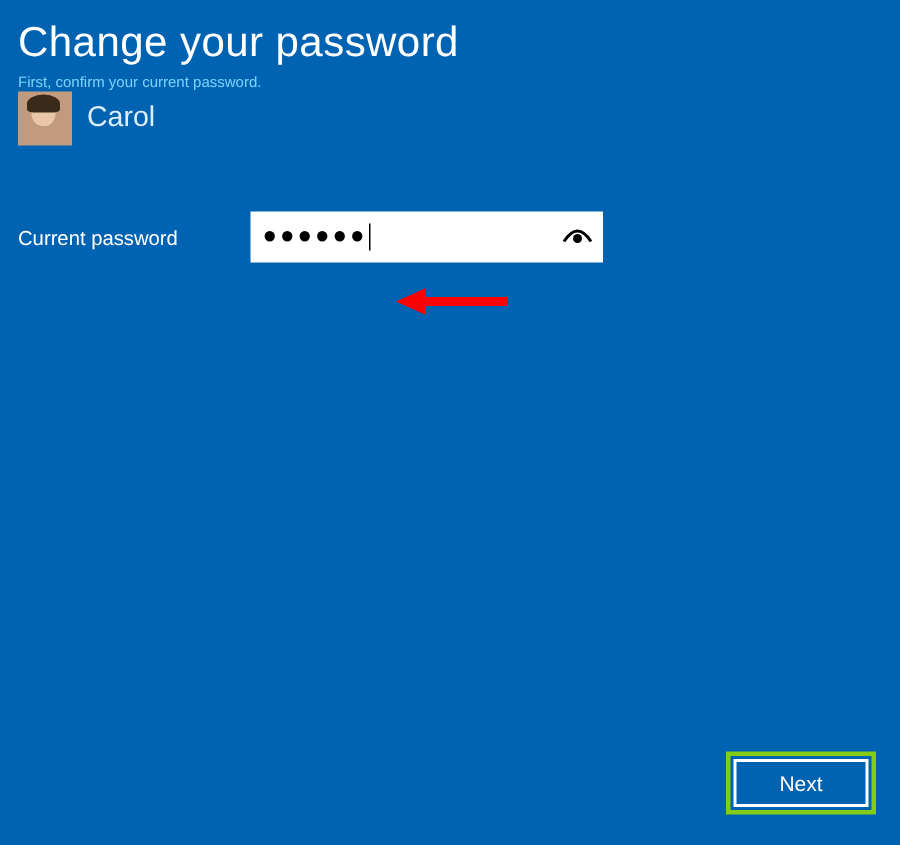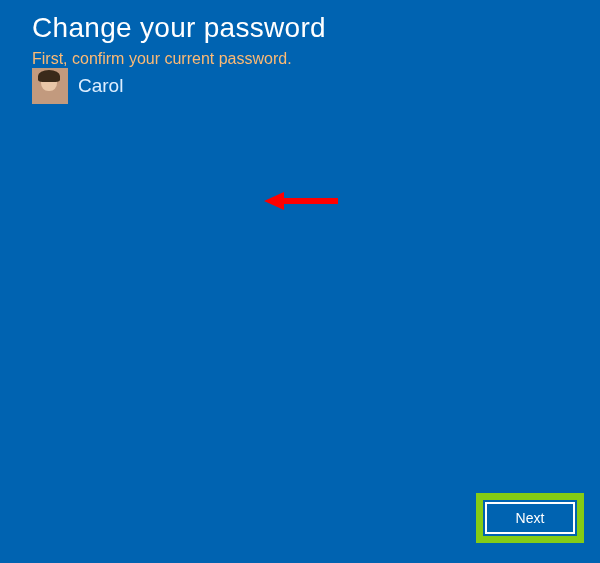--- a/index.html
+++ b/index.html
@@ -4,32 +4,32 @@
   <style>
     * { margin: 0; padding: 0; box-sizing: border-box; }
     html, body { width: 600px; height: 563px; overflow: hidden; }
     body {
       background: #0063b1;
       font-family: "Segoe UI", Tahoma, sans-serif;
       color: #ffffff;
       position: relative;
     }
     .container {
-      padding: 12px 16px 0 32px;
+      padding: 12px 16px 0 12px;
     }
     .title {
       font-size: 28px;
       font-weight: 300;
       letter-spacing: 0.3px;
       margin-bottom: 6px;
     }
     .subtitle {
-      font-size: 16px;
+      font-size: 10px;
       font-weight: 400;
-      color: #fdba74;
+      color: #7dd3fc;
     }
     .user-row {
       display: flex;
       align-items: center;
       margin-left: 0;
       gap: 10px;
     }
     .avatar {
       width: 36px;
       height: 36px;
@@ -127,38 +127,51 @@
       cursor: pointer;
       display: inline-flex;
       align-items: center;
       justify-content: center;
       padding: 0 12px;
     }
     .btn-primary {
       background: #0063b1;
     }
     .primary-wrap {
-      border: 7px solid #84cc16;
+      border: 3px solid #84cc16;
       padding: 2px;
       display: inline-flex;
       margin-top: 31px;
     }
   </style>
 </head>
 <body>
 
 <div class="container">
   <div class="title">Change your password</div>
   <div class="subtitle">First, confirm your current password.</div>
 
   <div class="user-row">
     <div class="avatar"></div>
     <div class="user-name">Carol</div>
   </div>
 
+  <div class="field-row">
+    <div class="field-label">Current password</div>
+    <div class="password-box" placeholder="">
+      <span class="dots">●●●●●●</span>
+      <span class="cursor"></span>
+      <span class="reveal">
+        <svg width="20" height="14" viewBox="0 0 20 14">
+          <path d="M1 10 Q10 -4 19 10" fill="none" stroke="#000" stroke-width="2"></path>
+          <circle cx="10" cy="8" r="3" fill="#000"></circle>
+        </svg>
+      </span>
+    </div>
+  </div>
 </div>
 
 <svg class="arrow-annot" width="84" height="24">
   <line x1="20" y1="12" x2="78" y2="12" stroke="#ff0000" stroke-width="6"></line>
   <polygon points="4,12 24,3 24,21" fill="#ff0000"></polygon>
 </svg>
 
 <div class="buttons">
   <span class="primary-wrap">
     <button class="btn btn-primary">Next</button>

